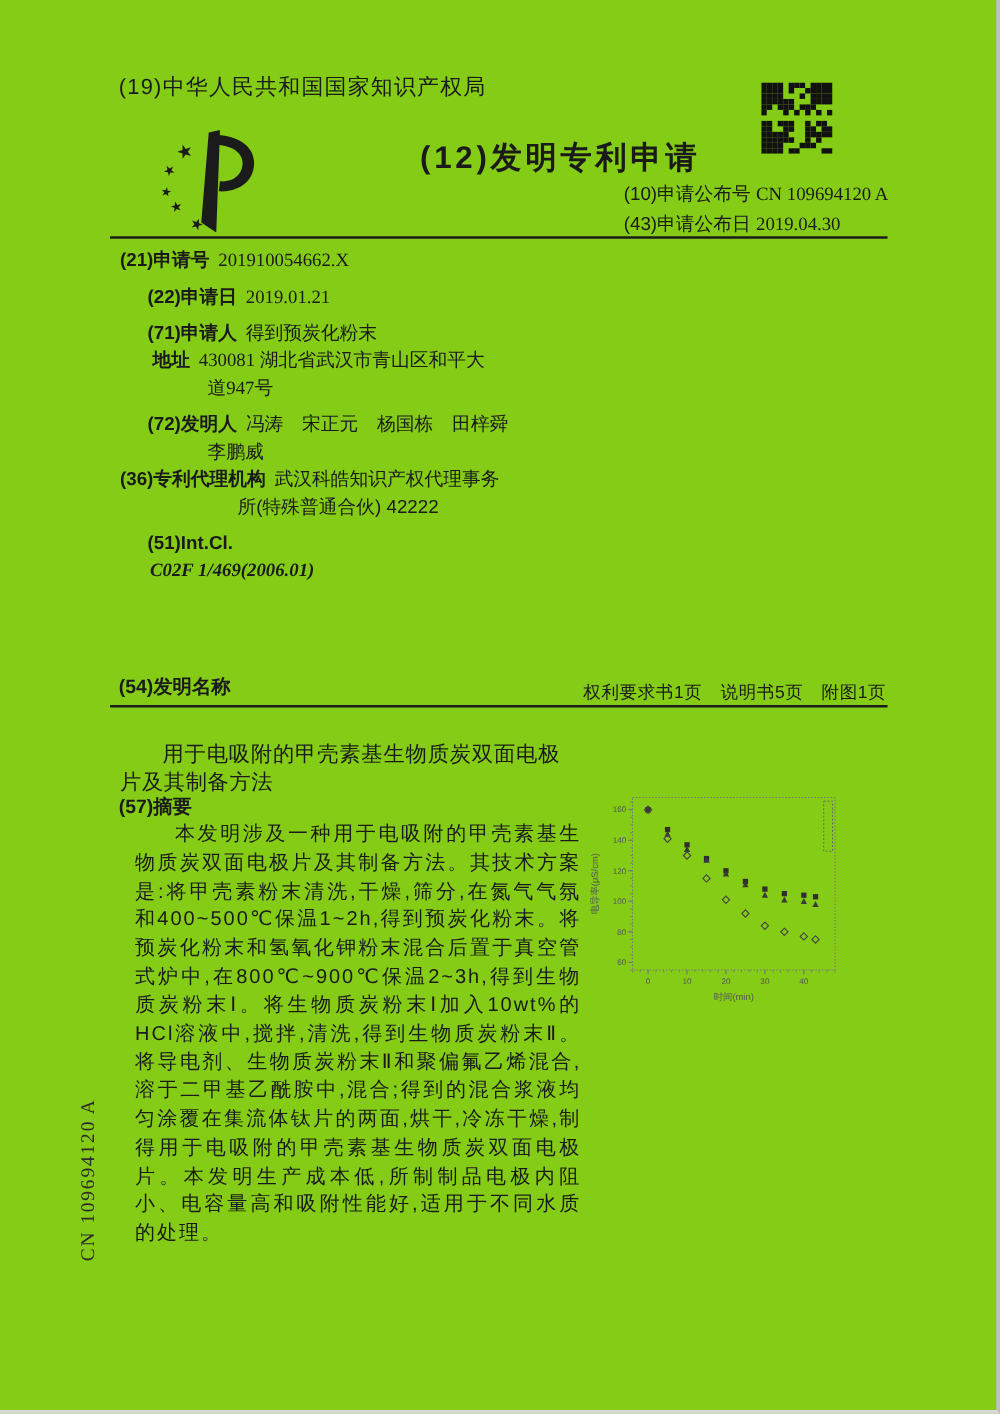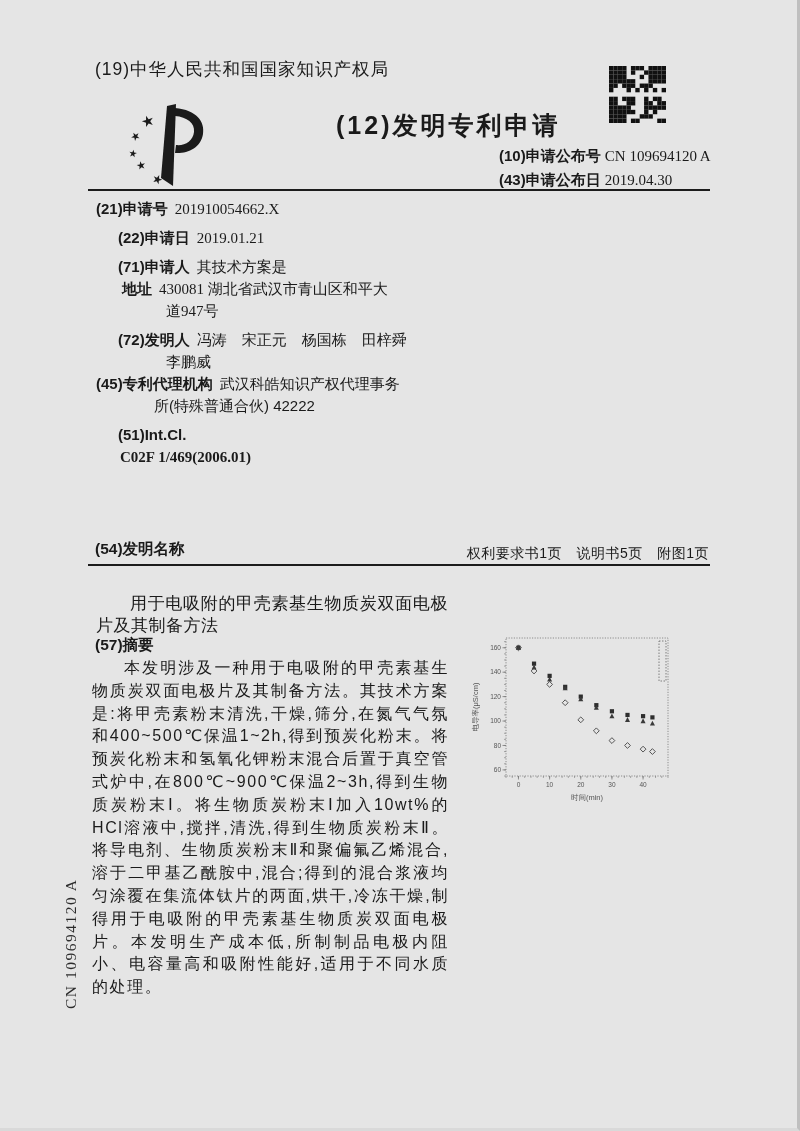--- a/index.html
+++ b/index.html
@@ -1,53 +1,53 @@
 <!DOCTYPE html>
 <html><head>
 <meta charset="utf-8">
 <style>
   html,body{margin:0;padding:0;}
   body{
     width:800px;height:1131px;background:#fdfdfd;
     font-family:"Liberation Sans","DejaVu Sans",sans-serif;
     color:#1a1a1a;overflow:hidden;
   }
-  .page{position:relative;width:797px;height:1128px;background:#e5e5e5;
+  .page{position:relative;width:797px;height:1128px;background:#84cc16;
     border-right:3px solid #bfbfbf;border-bottom:3px solid #d9d9d9;}
   .abs{position:absolute;}
   
   .office{left:95px;top:57px;font-size:17.5px;letter-spacing:1px;font-weight:500;}
   .logo{left:113px;top:98px;}
   .doc-type{left:292px;top:109px;font-size:25px;font-weight:bold;letter-spacing:3px;margin-left:44px;}
   .qr{left:609px;top:66px;}
   .pubblock{left:499px;top:144px;font-size:15px;line-height:23px;white-space:nowrap;}
-  .pubblock .lbl{font-weight:bold;}
+  .pubblock .lbl{font-weight:normal;}
   .pubblock .val{font-family:"Liberation Serif","DejaVu Serif",serif;}
   .rule{background:#1c1c1c;height:2px;left:88px;width:622px;}
   .rule1{top:189px;}
   .rule2{top:564px;}
   
   .biblio{left:96px;top:198px;width:380px;font-size:15px;}
   .brow{line-height:22px;white-space:nowrap;}
   .brow.gap{margin-top:7px;margin-left:22px;}
   .brow .lbl{font-weight:bold;margin-right:7px;}
   .brow .val{font-family:"Liberation Serif","DejaVu Serif",serif;}
   .brow .cn{font-family:"Liberation Sans","DejaVu Sans",sans-serif;}
   .ind1 .lbl{margin-left:26px;text-align:center;}
   .ind2 .val{margin-left:70px;}
-  .ind3 .val{margin-left:58px;}
-  .ind4 .val{margin-left:24px;font-weight:600;}
+  .ind3 .val{margin-left:94px;}
+  .ind4 .val{margin-left:24px;font-style:italic;font-weight:600;}
   
   .pagesline{top:545px;right:88px;font-size:14px;letter-spacing:0.5px;}
   .sec-label{left:95px;font-size:15.5px;font-weight:bold;}
   .lbl54{top:539px;}
   .lbl57{top:635px;}
   .inv-title{left:96px;top:593px;width:352px;font-size:17px;line-height:22px;
     letter-spacing:0.5px;text-indent:2em;text-align:justify;}
-  .abstract{left:92px;top:657px;width:357px;font-size:16px;line-height:22.8px;
+  .abstract{left:108px;top:657px;width:357px;font-size:16px;line-height:22.8px;
     letter-spacing:1.6px;text-align:justify;text-indent:2em;}
   
   .figure{left:466px;top:626px;width:214px;height:196px;}
   
   .sidecode{left:62px;top:1009px;transform:rotate(-90deg);transform-origin:0 0;
     font-family:"Liberation Serif","DejaVu Serif",serif;font-size:15.5px;
     letter-spacing:1.5px;color:#2b2b2b;white-space:nowrap;}
 </style>
 </head>
 <body>
@@ -194,36 +194,36 @@
   <div class="abs rule rule1"></div>
 
   <div class="abs biblio">
     <div class="brow">
       <span class="lbl">(21)申请号</span><span class="val">201910054662.X</span>
     </div>
     <div class="brow gap">
       <span class="lbl">(22)申请日</span><span class="val">2019.01.21</span>
     </div>
     <div class="brow gap">
-      <span class="lbl">(71)申请人</span><span class="val cn">其技术方案是</span>
+      <span class="lbl">(71)申请人</span><span class="val cn">得到预炭化粉末</span>
     </div>
     <div class="brow ind1">
       <span class="lbl">地址</span><span class="val">430081 湖北省武汉市青山区和平大</span>
     </div>
     <div class="brow ind2">
       <span class="val">道947号</span>
     </div>
     <div class="brow gap">
       <span class="lbl">(72)发明人</span><span class="val cn">冯涛　宋正元　杨国栋　田梓舜</span>
     </div>
     <div class="brow ind2">
       <span class="val cn">李鹏威</span>
     </div>
     <div class="brow">
-      <span class="lbl">(45)专利代理机构</span><span class="val cn">武汉科皓知识产权代理事务</span>
+      <span class="lbl">(36)专利代理机构</span><span class="val cn">武汉科皓知识产权代理事务</span>
     </div>
     <div class="brow ind3">
       <span class="val cn">所(特殊普通合伙) 42222</span>
     </div>
     <div class="brow gap">
       <span class="lbl">(51)Int.Cl.</span>
     </div>
     <div class="brow ind4">
       <span class="val">C02F 1/469(2006.01)</span>
     </div>

